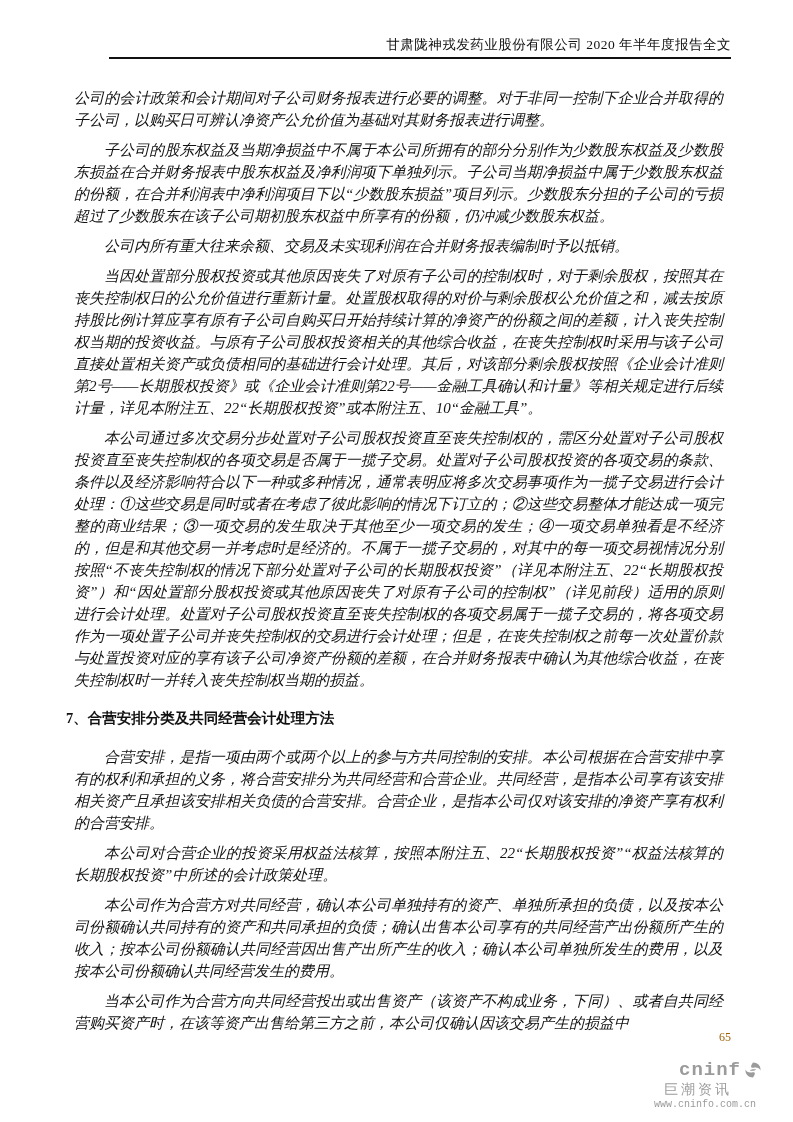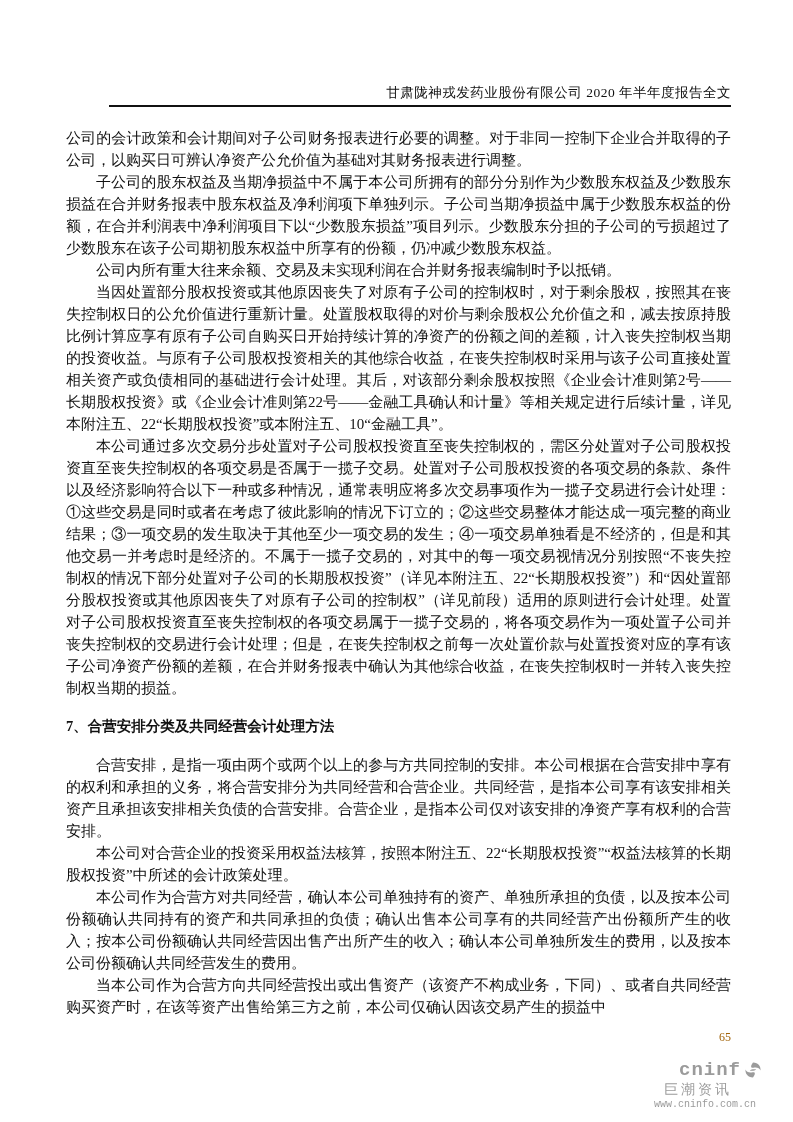--- a/index.html
+++ b/index.html
@@ -11,21 +11,21 @@
   }
   .page {
     position: relative;
     width: 793px;
     height: 1122px;
     margin: 0 auto;
     background: #ffffff;
     overflow: hidden;
   }
   .header {
-    padding: 84px 62px 0 66px;
+    padding: 36px 62px 0 66px;
     margin-left: 43px;
   }
   .header-title {
     text-align: right;
     font-size: 13.5px;
     line-height: 18px;
     letter-spacing: 0.5px;
     color: #111111;
   }
   .header-rule {
@@ -33,21 +33,22 @@
     border-bottom: 2px solid #111111;
     height: 0;
   }
   .content {
     padding: 20px 62px 0 66px;
     font-size: 15px;
     line-height: 22px;
     text-align: justify;
   }
   .content p {
-    margin: 0;
+    margin: 8px;
+    font-style: italic;
   }
   .content p.ind {
     text-indent: 2em;
   }
   .section-heading {
     margin: 16px 0 17px 0;
     font-size: 14.5px;
     font-weight: bold;
     line-height: 22px;
     text-align: left;

